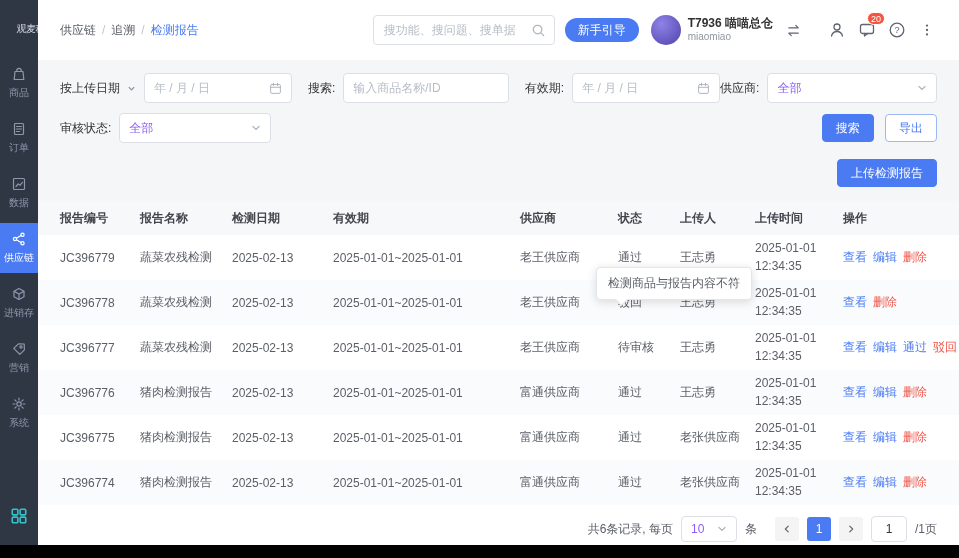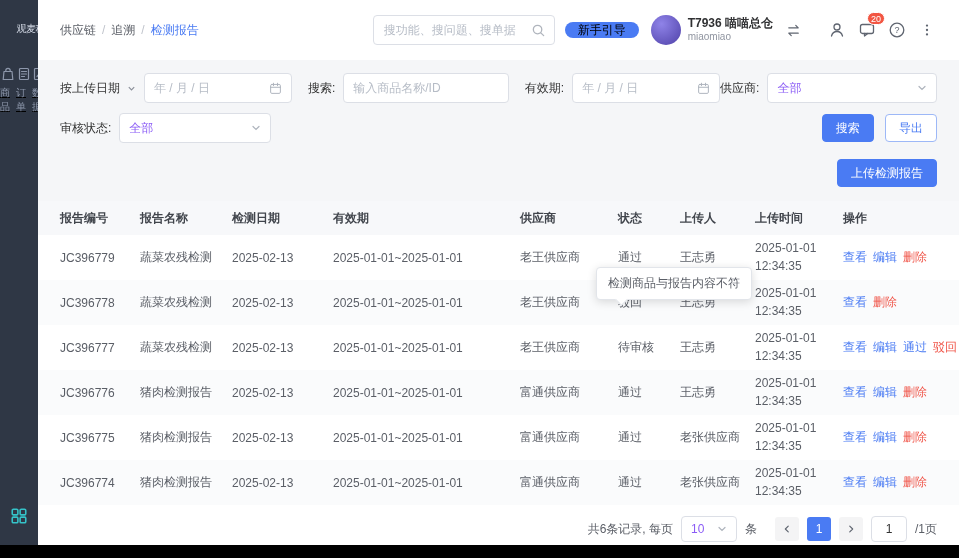--- a/index.html
+++ b/index.html
@@ -6,42 +6,42 @@
   html,body{margin:0;padding:0;}
   body{width:959px;height:558px;overflow:hidden;background:#fff;
        font-family:"Liberation Sans","DejaVu Sans",sans-serif;}
   .app{display:flex;height:545px;}
 
   
   .sidebar{width:38px;min-width:38px;background:var(--sidebar-bg,#2f3745);
            display:flex;flex-direction:column;align-items:center;}
   .logo{height:58px;display:flex;align-items:center;justify-content:center;
         color:#d2d8e4;font-size:10px;white-space:nowrap;width:38px;overflow:hidden;letter-spacing:-0.5px;padding-left:33px;}
-  .nav{display:flex;flex-direction:row;width:100%;text-decoration:underline;}
+  .nav{display:flex;flex-direction:column;width:100%;}
   .nav-item{display:flex;flex-direction:column;align-items:center;gap:4px;
             padding:8px 0;margin-bottom:5px;color:#8d97ab;font-size:10px;cursor:pointer;}
   .nav-item svg{width:16px;height:16px;stroke:currentColor;fill:none;
                 stroke-width:1.2;stroke-linecap:round;stroke-linejoin:round;}
   .nav-item.active{background:var(--accent,#4a7bf3);color:#fff;}
   .apps-bottom{margin-top:auto;margin-bottom:16px;cursor:pointer;}
   .apps-bottom svg{width:18px;height:18px;stroke:#35c3c9;fill:none;stroke-width:1.4;}
 
   
   .main{flex:1;display:flex;flex-direction:column;min-width:0;background:#fff;}
 
   .topbar{height:60px;display:flex;align-items:center;padding:0 22px;gap:10px;flex-shrink:0;}
   .breadcrumb{font-size:12px;color:#5a5e66;display:flex;align-items:center;gap:6px;white-space:nowrap;}
   .breadcrumb .sep{color:#c0c4cc;}
   .breadcrumb .current{color:var(--accent,#4a7bf3);}
   .topsearch{margin-left:auto;width:182px;height:30px;border:1px solid #dcdfe6;border-radius:4px;
              display:flex;align-items:center;padding:0 8px;background:#fff;}
   .topsearch input{border:0;outline:0;flex:1;min-width:0;font-size:12px;color:#333;}
   .topsearch input::placeholder{color:#b6bcc6;}
-  .guide-btn{height:16px;padding:0 13px;border:0;border-radius:13px;background:var(--accent,#4a7bf3);
-             color:#000000;font-size:12px;cursor:pointer;white-space:nowrap;}
+  .guide-btn{height:24px;padding:0 13px;border:0;border-radius:13px;background:var(--accent,#4a7bf3);
+             color:#ffffff;font-size:12px;cursor:pointer;white-space:nowrap;}
   .account{display:flex;align-items:center;gap:7px;margin-left:2px;}
   .avatar{width:30px;height:30px;border-radius:50%;
           background:radial-gradient(circle at 35% 30%,#8f83e8,#4f41a8);}
   .acc-text{line-height:1.25;}
   .acc-name{font-size:12px;font-weight:bold;color:#303133;white-space:nowrap;}
   .acc-sub{font-size:10px;color:#9095a0;}
   .hicon{width:20px;height:20px;display:flex;align-items:center;justify-content:center;
          cursor:pointer;position:relative;flex-shrink:0;}
   .hicon svg{stroke:#5f6570;fill:none;stroke-width:1.3;stroke-linecap:round;stroke-linejoin:round;}
   .gap-l{margin-left:14px;}

